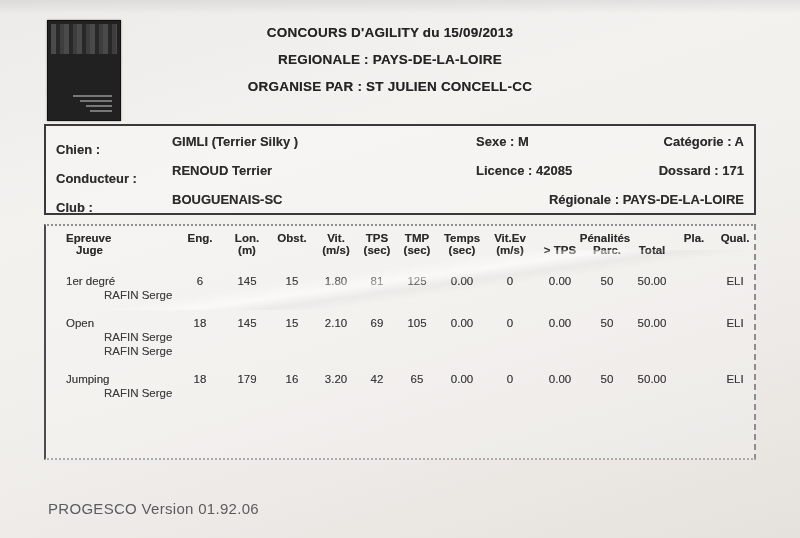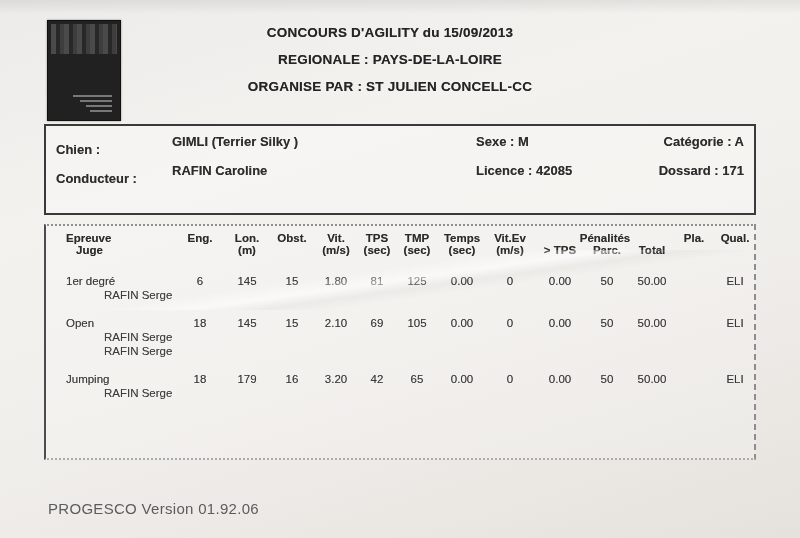--- a/index.html
+++ b/index.html
@@ -120,24 +120,31 @@
     <div class="info-row">
       <span class="info-label">Chien :</span>
       <span>GIMLI (Terrier Silky )</span>
       <span class="info-right">
         <span><span>Sexe :</span> <span>M</span></span>
         <span><span>Catégorie :</span> <span>A</span></span>
       </span>
     </div>
     <div class="info-row">
       <span class="info-label">Conducteur :</span>
-      <span>RAFIN Caroline</span>
+      <span>RENOUD Terrier</span>
       <span class="info-right">
         <span><span>Licence :</span> <span>42085</span></span>
         <span><span>Dossard :</span> <span>171</span></span>
+      </span>
+    </div>
+    <div class="info-row">
+      <span class="info-label">Club :</span>
+      <span>BOUGUENAIS-SC</span>
+      <span class="info-right single">
+        <span><span>Régionale :</span> <span>PAYS-DE-LA-LOIRE</span></span>
       </span>
     </div>
   </div>
 
   <div class="results">
     <table>
       <colgroup>
         <col style="width:130px">
           <col style="width:48px">
           <col style="width:46px">

